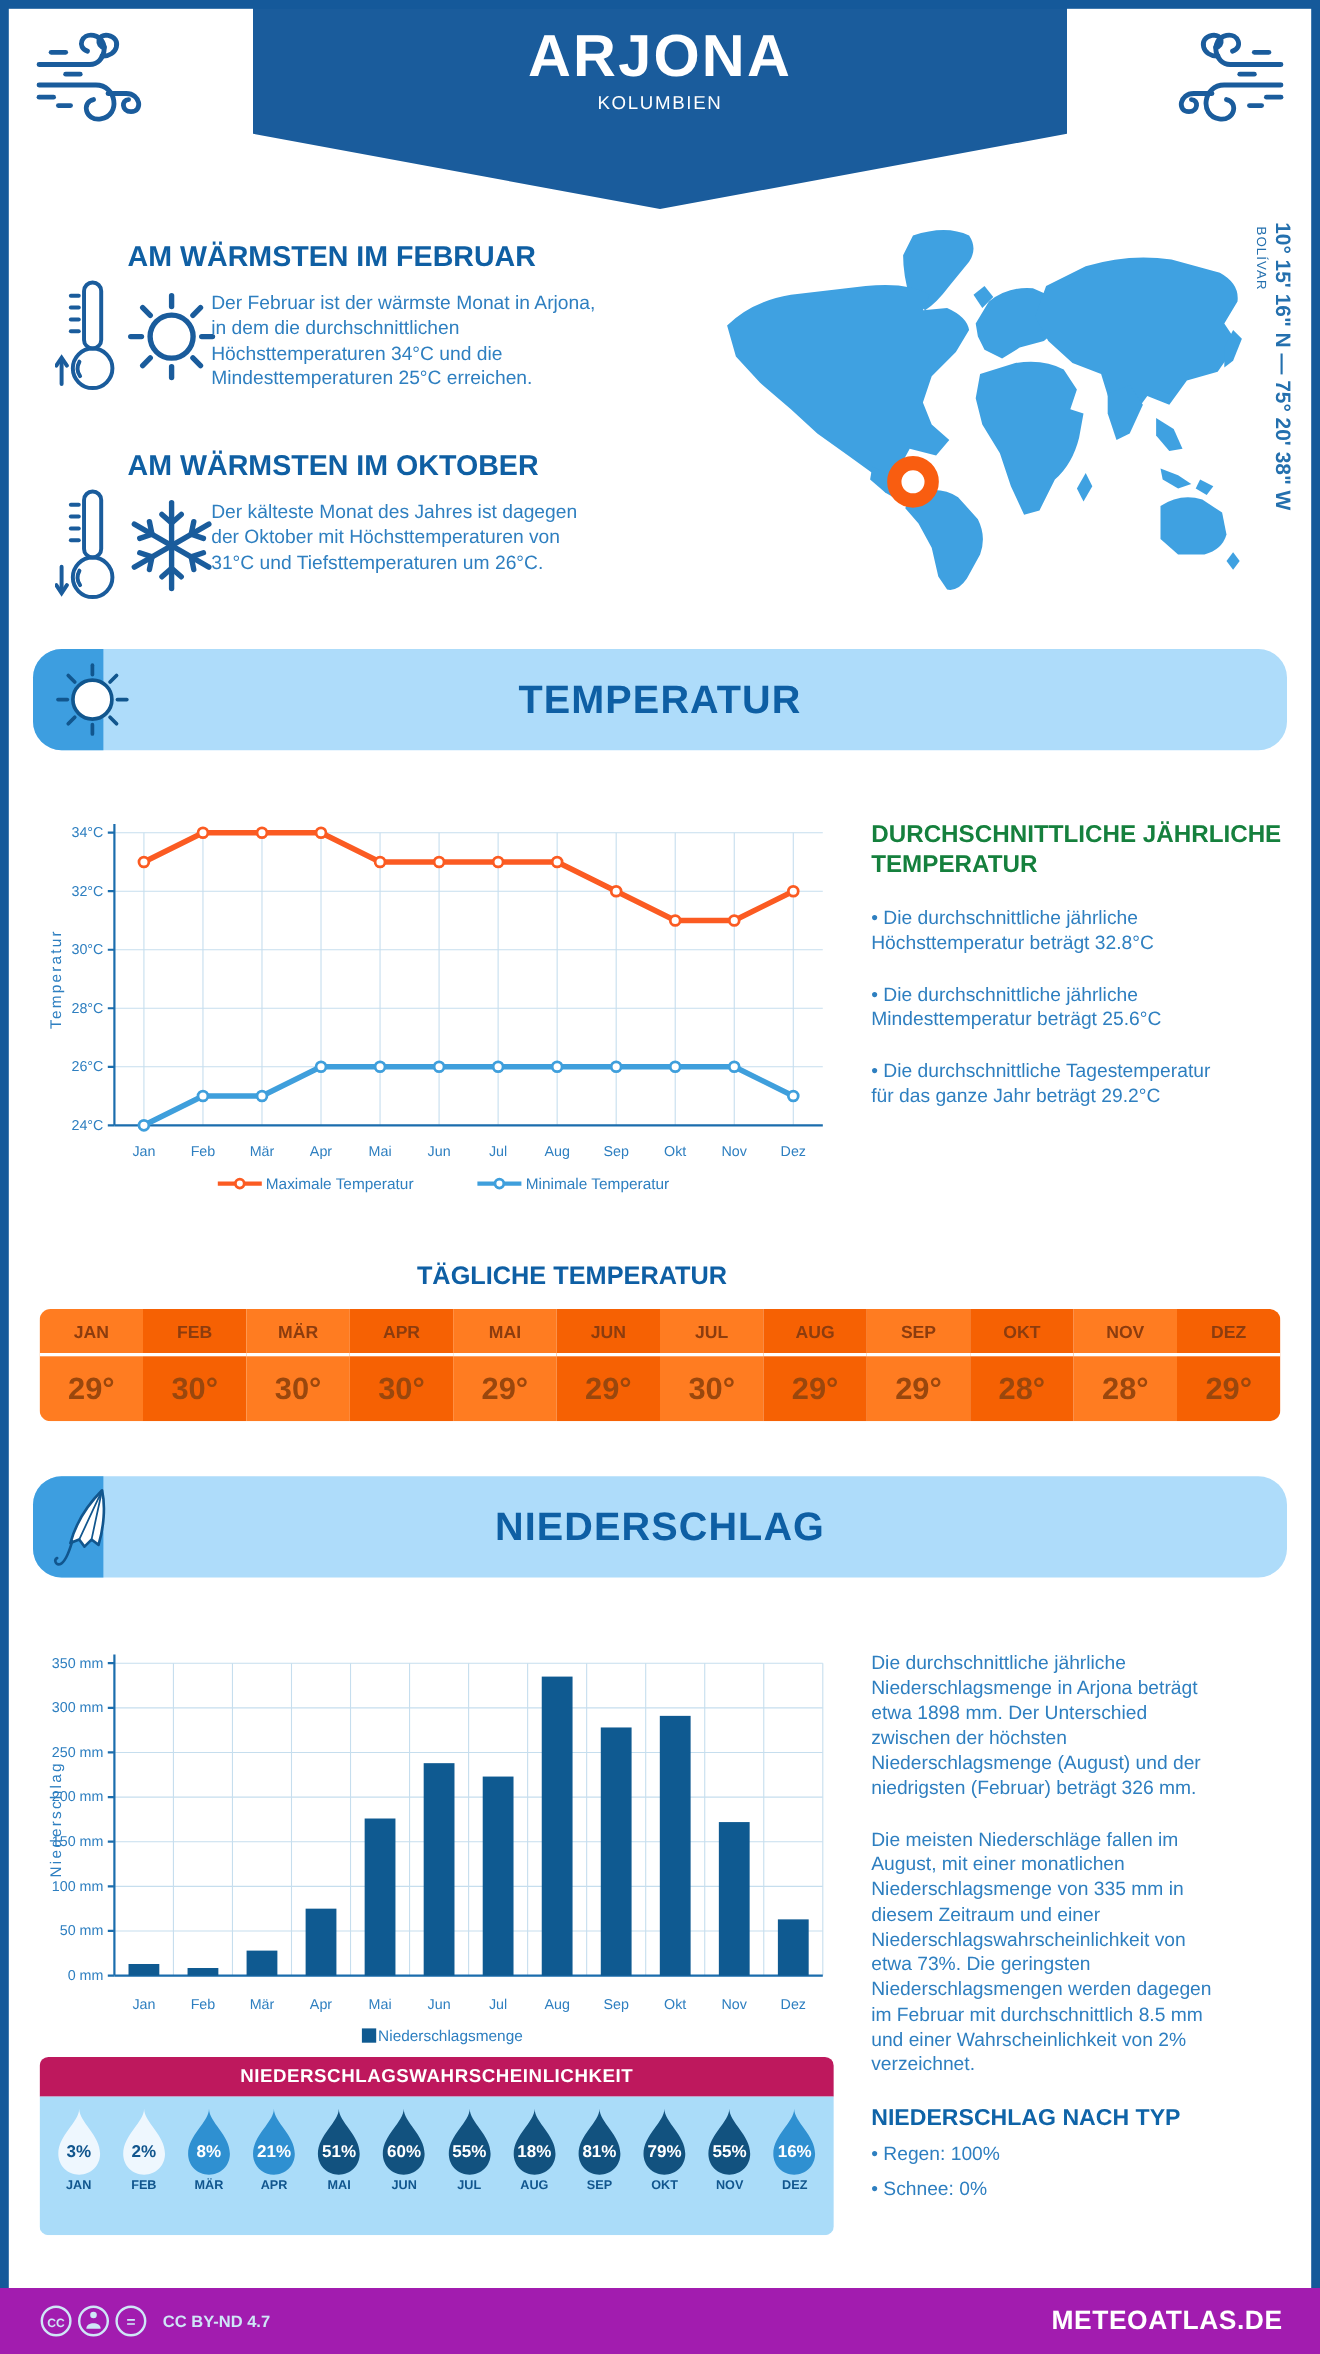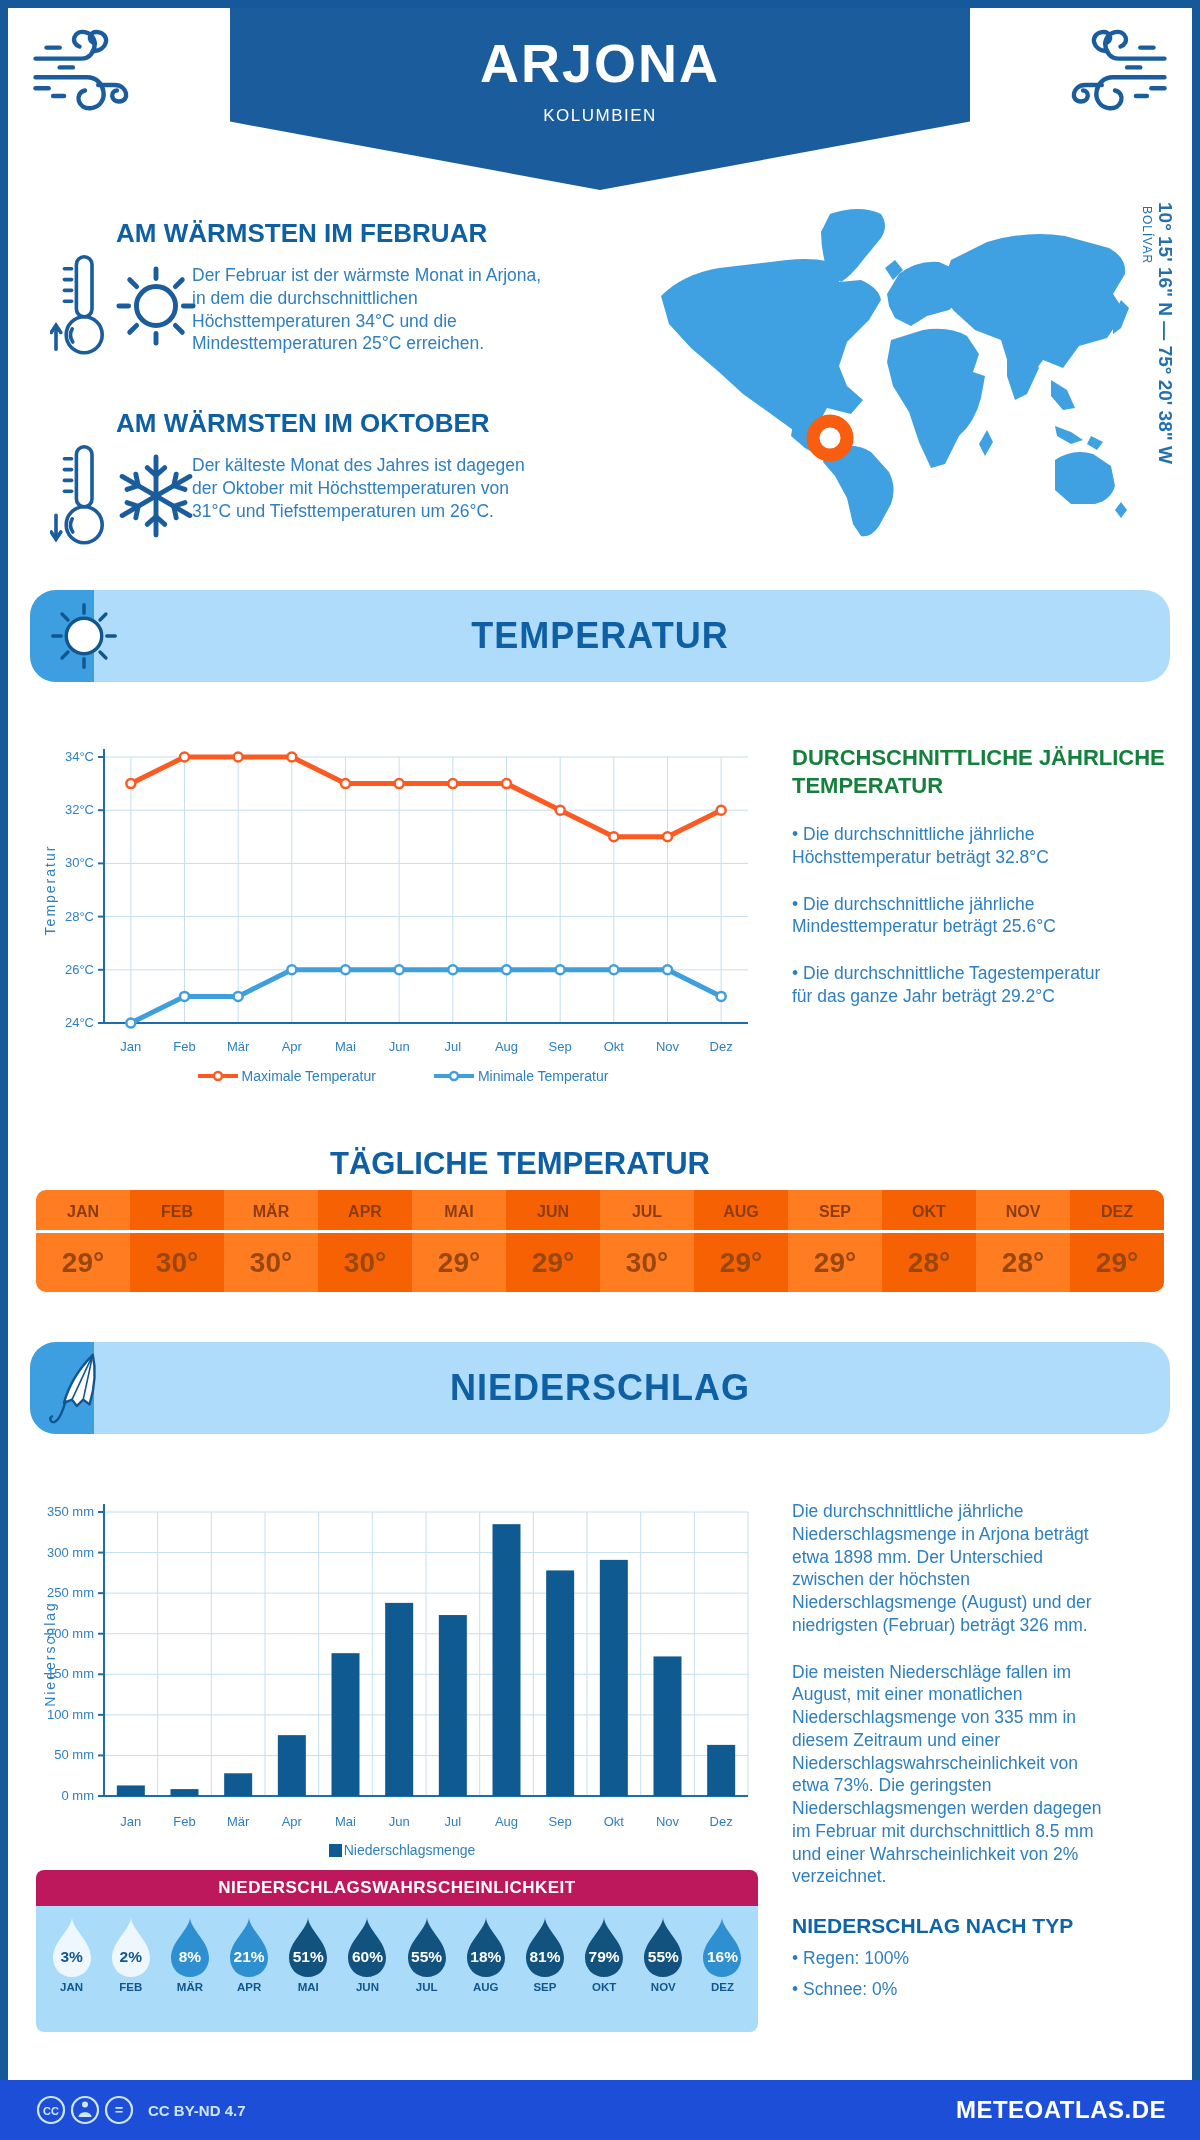--- a/index.html
+++ b/index.html
@@ -3,21 +3,21 @@
 <meta charset="utf-8">
 <style>
   html,body{margin:0;padding:0}
   body{width:1200px;height:2140px;position:relative;background:#fff;
        font-family:"Liberation Sans",sans-serif;overflow:hidden}
   .frame{position:absolute;inset:0;border:8px solid #15599a;pointer-events:none;z-index:50}
 
   
   .banner{position:absolute;left:230px;top:0;width:740px;height:190px;background:#1a5c9c;
           clip-path:polygon(0 0,100% 0,100% 64%,50% 100%,0 64%);text-align:center;color:#fff;z-index:5}
-  .banner .ttl{margin:12px;padding-top:20px;font-size:54px;font-weight:bold;letter-spacing:2px}
+  .banner .ttl{margin:0;padding-top:20px;font-size:54px;font-weight:bold;letter-spacing:2px}
   .banner .sub{margin-top:2px;font-size:17px;letter-spacing:1.5px}
   .wind{position:absolute;top:18px;width:110px;height:112px}
   .wind.lft{left:30px}.wind.rgt{left:1060px;transform:scaleX(-1)}
 
   
   .hl{position:absolute;left:40px;width:620px;height:190px}
   .hl-title{position:absolute;left:76px;top:6px;font-size:26px;font-weight:bold;color:#0f5fa3}
   .hl-text{position:absolute;left:152px;top:52px;width:460px;font-size:17.5px;line-height:1.3;
            color:#2e7fc0;white-space:pre-line}
   .hl .thermo{position:absolute;left:10px;top:8px;width:66px;height:172px}
@@ -50,21 +50,21 @@
   .side-col .para{font-size:17.5px;line-height:1.3;white-space:pre-line}
   .side-col .para+.para{margin-top:24px}
   .side-col .type-h{margin-top:26px;font-size:21px;font-weight:bold;color:#0f64a8}
   .side-col .type-b{margin-top:10px;font-size:17.5px}
 
   .legend{position:absolute;left:42px;width:720px;display:flex;justify-content:center;gap:56px}
   .legend .it{display:flex;align-items:center;gap:2px;font-size:14px;color:#2e7fc0}
 
   
   .daily-title{position:absolute;left:0;top:1146px;width:1040px;text-align:center;
-               font-size:31px;font-weight:bold;color:#0e5fa4}
+               font-size:23px;font-weight:bold;color:#0e5fa4}
   #daily-table{position:absolute;left:36px;top:1190px;width:1128px;height:102px;border-radius:10px;
                overflow:hidden;display:flex}
   .dt-col{flex:1}
   .dt-even{background:#ff7c21}.dt-odd{background:#f66103}
   .dt-month{height:40px;line-height:44px;text-align:center;font-weight:bold;font-size:16px;
             color:#8c3c0e;border-bottom:3px solid #fff}
   .dt-value{height:59px;line-height:59px;text-align:center;font-weight:bold;font-size:28px;color:#9a470d}
 
   
   #prob-box{position:absolute;left:36px;top:1870px;width:722px;height:162px;border-radius:8px;overflow:hidden}
@@ -72,21 +72,21 @@
               text-align:center;line-height:36px;letter-spacing:.5px}
   .prob-body{background:#aadcf9;display:flex;padding:10px 6px 12px;height:104px}
   .drop-col{flex:1;text-align:center;position:relative}
   .drop{position:relative;width:46px;height:62px;margin:0 auto}
   .drop-pct{position:absolute;left:0;right:0;top:32px;font-weight:bold;font-size:15.5px}
   .drop-low  .drop-pct{color:#11568e}
   .drop-mid  .drop-pct,.drop-high .drop-pct{color:#fff}
   .drop-month{margin-top:3px;font-size:11.5px;font-weight:bold;color:#11568e}
 
   
-  .footer{position:absolute;left:0;top:2080px;width:1200px;height:60px;background:#1d4ed8;z-index:60;
+  .footer{position:absolute;left:0;top:2080px;width:1200px;height:60px;background:#a21caf;z-index:60;
           display:flex;align-items:center;justify-content:space-between;padding:0 34px;box-sizing:border-box}
   .license{display:flex;align-items:center;gap:12px;color:#cfe6f7;font-weight:bold;font-size:15px}
   .brand{color:#fff;font-weight:bold;font-size:24px;letter-spacing:.5px}
 </style>
 </head>
 <body>
 
 <div class="frame"></div>
 
 <svg class="wind lft" viewBox="0 0 100 100" fill="none" stroke="#1a5c9c" stroke-width="4" stroke-linecap="round">

